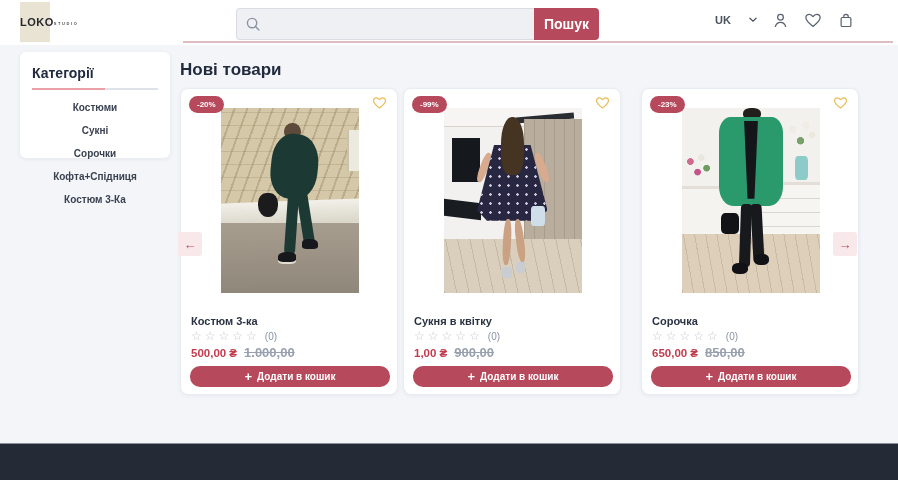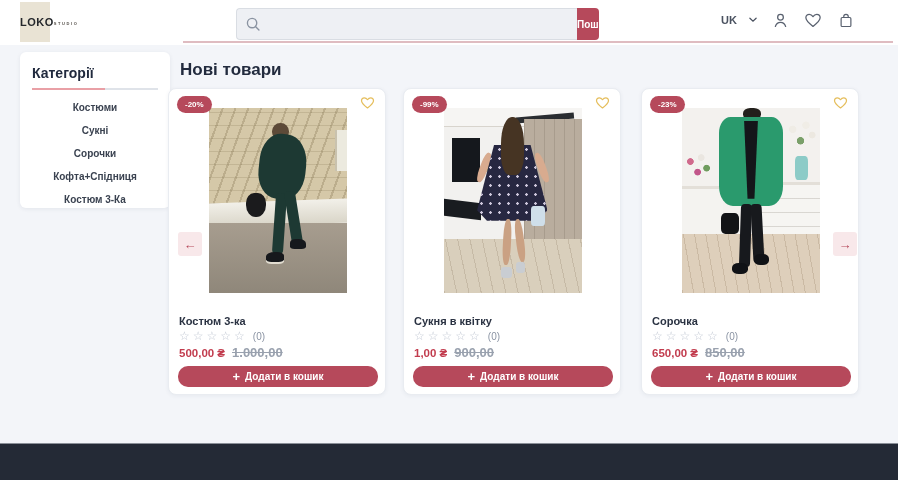--- a/index.html
+++ b/index.html
@@ -9,39 +9,39 @@
   .page { position:relative; width:898px; height:480px; overflow:hidden; background:#f3f5f9; }
 
   
   .header { left:0; top:0; width:898px; height:45px; background:#ffffff; }
   .logo { left:20px; top:2px; width:30px; height:40px; background:#e9e3d4; display:flex; flex-direction:row; align-items:center; justify-content:flex-start; }
   .logo-title { font-size:11px; font-weight:bold; color:#24272b; letter-spacing:.5px; line-height:11px; }
   .logo-sub { font-size:4px; font-weight:bold; color:#55504a; letter-spacing:1.6px; margin-top:2px; }
   .search-wrap { left:236px; top:8px; width:363px; height:32px; display:flex; }
   .search-input { flex:1; height:32px; background:#eef0f4; border:1px solid #d9dde3; border-right:none; border-radius:4px 0 0 4px; padding:0 8px 0 30px; font-size:12px; color:#3a4250; outline:none; }
   .search-icon { position:absolute; left:8px; top:7px; }
-  .search-btn { width:22px; height:32px; background:#b6495b; color:#ffffff; border:none; border-radius:0 4px 4px 0; font-size:10px; font-weight:bold; cursor:pointer; }
+  .search-btn { width:65px; height:32px; background:#b6495b; color:#ffffff; border:none; border-radius:0 4px 4px 0; font-size:14px; font-weight:bold; cursor:pointer; }
   .hdr-right { right:42px; top:10px; display:flex; align-items:center; gap:13px; }
-  .lang { display:flex; align-items:center; gap:12px; font-size:11px; font-weight:bold; color:#4a5260; cursor:pointer; }
+  .lang { display:flex; align-items:center; gap:18px; font-size:11px; font-weight:bold; color:#4a5260; cursor:pointer; }
   .hdr-ic { width:20px; height:20px; display:inline-flex; align-items:center; justify-content:center; cursor:pointer; }
   .hdr-divider { left:183px; top:41px; width:710px; height:2px; background:#dfbcc1; }
 
   
-  .sidebar { left:20px; top:52px; width:150px; height:156px; background:#ffffff; border-radius:6px; box-shadow:0 1px 4px rgba(40,50,80,.08); padding:13px 12px; }
+  .sidebar { left:20px; top:52px; width:150px; height:106px; background:#ffffff; border-radius:6px; box-shadow:0 1px 4px rgba(40,50,80,.08); padding:13px 12px; }
   .sb-title { font-size:14px; font-weight:bold; color:#212a3e; }
   .sb-line { margin-top:7px; height:2px; display:flex; }
   .sb-line-red { width:58%; height:2px; background:#e9a0a6; }
   .sb-line-gray { width:42%; height:2px; background:#dfe3e9; }
   .sb-item { margin-top:13px; font-size:10px; font-weight:bold; color:#3a4250; cursor:pointer; line-height:10px;text-align:center; }
 
   
   .main-title { left:180px; top:60px; font-size:17px; font-weight:bold; color:#222b3e; }
 
   .card { top:88px; width:218px; height:307px; background:#ffffff; border:1px solid #e9ecf1; border-radius:8px; box-shadow:0 1px 4px rgba(40,50,80,.06); }
-  .card.c1 { left:168px; } .card.c2 { left:403px; } .card.c3 { left:641px; }
+  .card.c1 { left:180px; } .card.c2 { left:403px; } .card.c3 { left:641px; }
   .badge { position:absolute; left:8px; top:7px; background:#b6495b; color:#fff; font-size:8px; font-weight:bold; padding:4px 8px; border-radius:10px; z-index:3; }
   .wish { position:absolute; right:9px; top:6px; z-index:3; cursor:pointer; }
   .photo { position:absolute; left:40px; top:19px; width:138px; height:185px; overflow:hidden; background:#efece6; cursor:pointer; }
   .photo > div { position:absolute; }
   .p-title { position:absolute; left:10px; top:226px; font-size:11px; font-weight:bold; color:#2a3242; }
   .stars-row { position:absolute; left:10px; top:240px; display:flex; align-items:center; gap:5px; }
   .stars { font-size:12px; color:#c4cad5; letter-spacing:3px; line-height:14px; }
   .rating-count { font-size:10px; color:#8a93a3; }
   .price-row { position:absolute; left:10px; top:256px; display:flex; align-items:baseline; gap:7px; }
   .price { font-size:11.5px; font-weight:bold; color:#c23c4e; }

